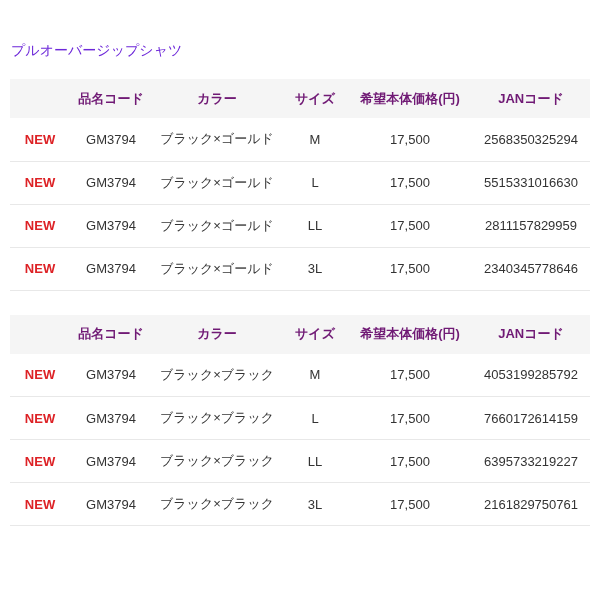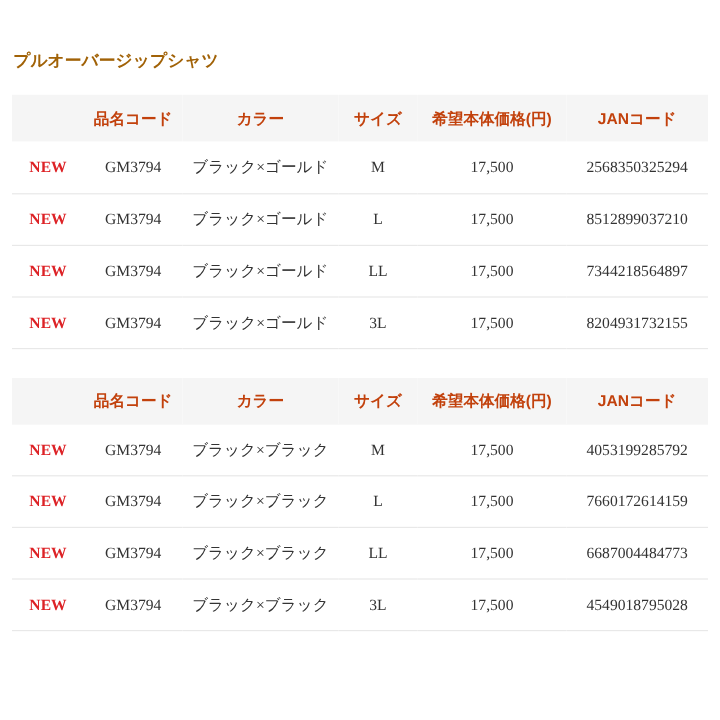--- a/index.html
+++ b/index.html
@@ -10,22 +10,22 @@
     background: #ffffff;
     overflow: hidden;
     font-family: "Liberation Sans", "DejaVu Sans", sans-serif;
     color: var(--body-text, #333333);
   }
   .page {
     padding: 42px 10px 0 10px;
   }
   .page-title {
     font-size: 14px;
-    font-weight: bold;
-    color: #a16207;
+    font-weight: normal;
+    color: #6d28d9;
     margin: 0 0 0 1px;
     line-height: 16px;
   }
   table.product-table {
     width: 580px;
     border-collapse: collapse;
     table-layout: fixed;
     margin-top: 21px;
     font-size: 13px;
   }
@@ -38,30 +38,29 @@
   col.col-size  { width: 66px; }
   col.col-price { width: 124px; }
   col.col-jan   { width: 118px; }
   thead th {
     background: var(--header-bg, #f5f5f5);
     height: 39px;
     padding: 0;
     font-size: 13px;
     font-weight: bold;
     text-align: center;
-    color: #c2410c;
+    color: #701a75;
   }
   tbody td {
     height: 43px;
     padding: 0;
     text-align: center;
     color: #333333;
     border-bottom: 1px solid var(--divider, #e8e8e8);
     background: #ffffff;
-    font-family: Liberation Serif, serif;
   }
   td.badge {
     color: var(--new-red, #dd2226);
     font-weight: bold;
   }
 </style>
 </head>
 <body>
 
 <div class="page">
@@ -95,37 +94,37 @@
         <td>M</td>
         <td>17,500</td>
         <td>2568350325294</td>
       </tr>
       <tr>
         <td class="badge">NEW</td>
         <td>GM3794</td>
         <td>ブラック×ゴールド</td>
         <td>L</td>
         <td>17,500</td>
-        <td>8512899037210</td>
+        <td>5515331016630</td>
       </tr>
       <tr>
         <td class="badge">NEW</td>
         <td>GM3794</td>
         <td>ブラック×ゴールド</td>
         <td>LL</td>
         <td>17,500</td>
-        <td>7344218564897</td>
+        <td>2811157829959</td>
       </tr>
       <tr>
         <td class="badge">NEW</td>
         <td>GM3794</td>
         <td>ブラック×ゴールド</td>
         <td>3L</td>
         <td>17,500</td>
-        <td>8204931732155</td>
+        <td>2340345778646</td>
       </tr>
     </tbody>
   </table>
 
   <table class="product-table second">
     <colgroup>
       <col class="col-badge">
         <col class="col-code">
         <col class="col-color">
         <col class="col-size">
@@ -158,26 +157,26 @@
         <td>L</td>
         <td>17,500</td>
         <td>7660172614159</td>
       </tr>
       <tr>
         <td class="badge">NEW</td>
         <td>GM3794</td>
         <td>ブラック×ブラック</td>
         <td>LL</td>
         <td>17,500</td>
-        <td>6687004484773</td>
+        <td>6395733219227</td>
       </tr>
       <tr>
         <td class="badge">NEW</td>
         <td>GM3794</td>
         <td>ブラック×ブラック</td>
         <td>3L</td>
         <td>17,500</td>
-        <td>4549018795028</td>
+        <td>2161829750761</td>
       </tr>
     </tbody>
   </table>
 
 </div>
 
 </body></html>

